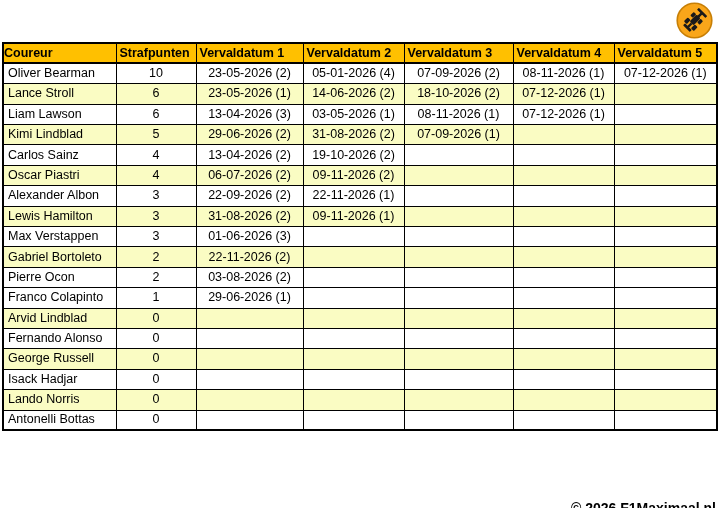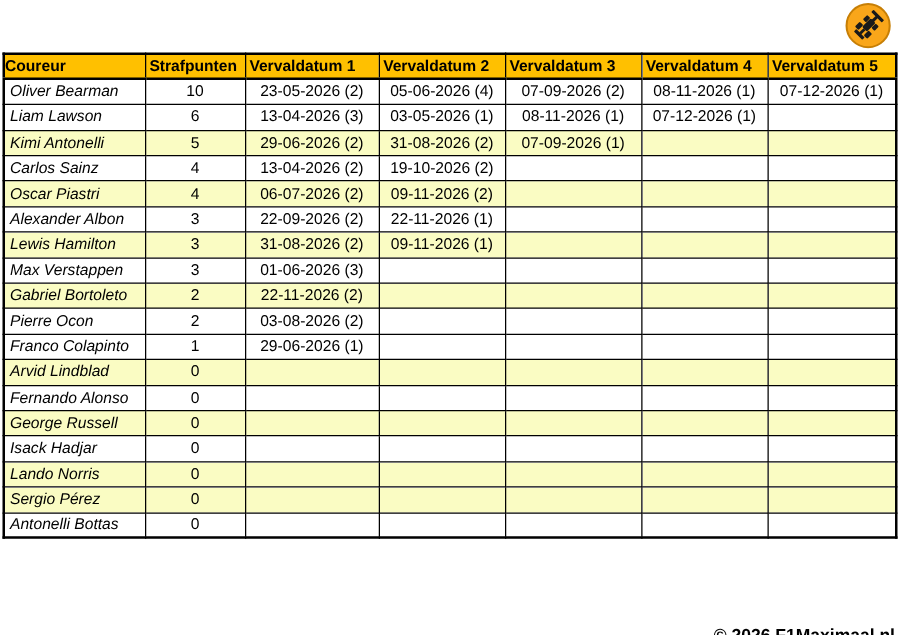--- a/index.html
+++ b/index.html
@@ -34,21 +34,21 @@
   }
   .penalty-table thead th{
     background:var(--header-bg);
     font-weight:bold;
     text-align:left;
     border-bottom:2px solid var(--border-color);
   }
   .penalty-table thead th:first-child{text-align:left;padding-left:0;}
   .penalty-table td{background:var(--row-bg);text-align:center;}
   .penalty-table tr.alt td{background:var(--row-alt-bg);}
-  .penalty-table td.name{text-align:left;padding-left:4px;font-style:italic;}
+  .penalty-table td.name{text-align:left;padding-left:4px;}
 
   .footer{
     position:absolute;right:4px;top:500px;
     font-size:14px;font-weight:bold;letter-spacing:0;
   }
 </style>
 </head>
 <body>
 
 <div class="page">
@@ -89,36 +89,45 @@
           <th>Vervaldatum 3</th>
           <th>Vervaldatum 4</th>
           <th>Vervaldatum 5</th>
         </tr>
     </thead>
     <tbody id="table-body">
         <tr>
           <td class="name">Oliver Bearman</td>
           <td>10</td>
           <td>23-05-2026 (2)</td>
-          <td>05-06-2026 (4)</td>
+          <td>05-01-2026 (4)</td>
           <td>07-09-2026 (2)</td>
           <td>08-11-2026 (1)</td>
           <td>07-12-2026 (1)</td>
+        </tr>
+        <tr class="alt">
+          <td class="name">Lance Stroll</td>
+          <td>6</td>
+          <td>23-05-2026 (1)</td>
+          <td>14-06-2026 (2)</td>
+          <td>18-10-2026 (2)</td>
+          <td>07-12-2026 (1)</td>
+          <td></td>
         </tr>
         <tr>
           <td class="name">Liam Lawson</td>
           <td>6</td>
           <td>13-04-2026 (3)</td>
           <td>03-05-2026 (1)</td>
           <td>08-11-2026 (1)</td>
           <td>07-12-2026 (1)</td>
           <td></td>
         </tr>
         <tr class="alt">
-          <td class="name">Kimi Antonelli</td>
+          <td class="name">Kimi Lindblad</td>
           <td>5</td>
           <td>29-06-2026 (2)</td>
           <td>31-08-2026 (2)</td>
           <td>07-09-2026 (1)</td>
           <td></td>
           <td></td>
         </tr>
         <tr>
           <td class="name">Carlos Sainz</td>
           <td>4</td>
@@ -229,29 +238,20 @@
         </tr>
         <tr class="alt">
           <td class="name">Lando Norris</td>
           <td>0</td>
           <td></td>
           <td></td>
           <td></td>
           <td></td>
           <td></td>
         </tr>
-        <tr class="alt">
-          <td class="name">Sergio Pérez</td>
-          <td>0</td>
-          <td></td>
-          <td></td>
-          <td></td>
-          <td></td>
-          <td></td>
-        </tr>
         <tr>
           <td class="name">Antonelli Bottas</td>
           <td>0</td>
           <td></td>
           <td></td>
           <td></td>
           <td></td>
           <td></td>
         </tr>
       </tbody>

